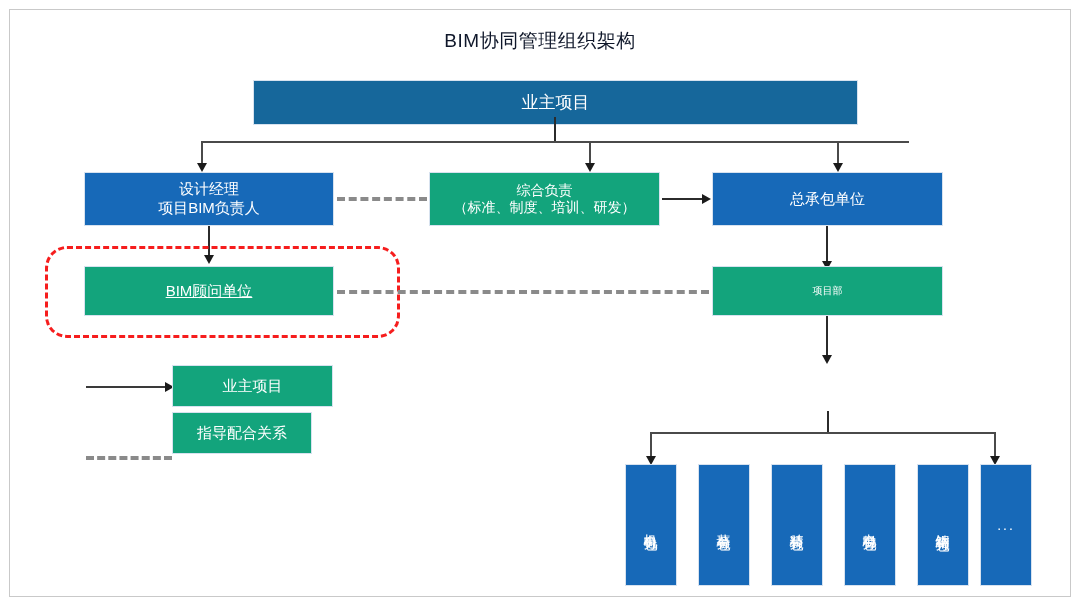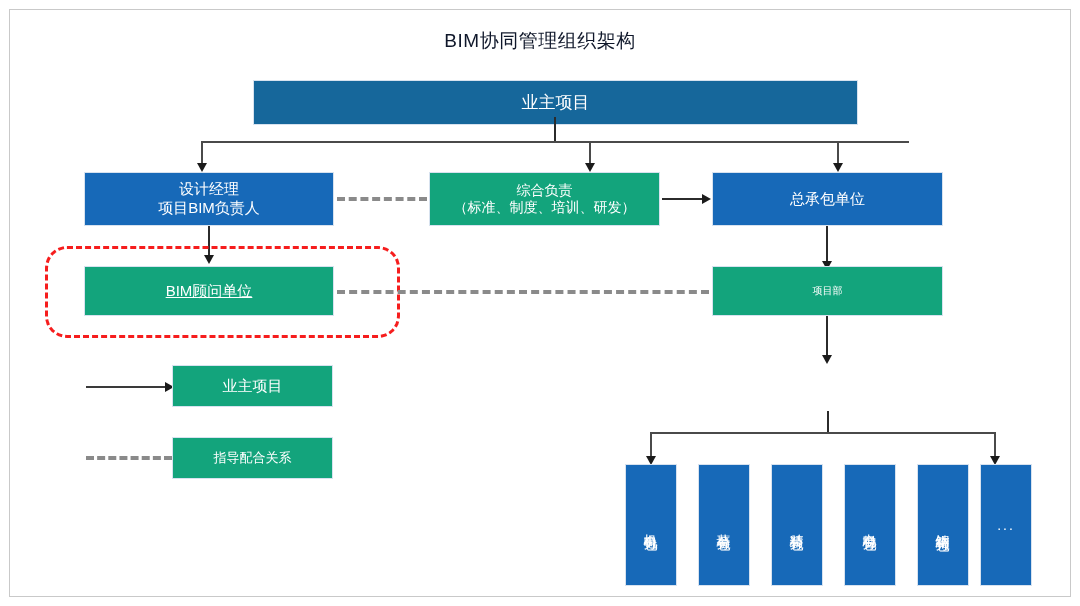--- a/index.html
+++ b/index.html
@@ -195,15 +195,15 @@
     <div class="vnode ellipsis" style="left:980px;top:464px;width:52px;height:122px;">
       <span>...</span>
     </div>
   </div>
 
   <div class="legend-line-solid" style="left:86px;top:386px;width:80px;"></div>
   <div class="arrow-right" style="left:165px;top:382px;"></div>
   <div class="node n-green" style="left:172px;top:365px;width:161px;height:42px;font-size:15px;">业主项目</div>
 
   <div class="dashed-h" style="left:86px;top:456px;width:86px;"></div>
-  <div class="node n-green" style="left:172px;top:437px;width:161px;height:42px;font-size:13px;">指导配合关系</div>
+  <div class="node n-green" style="left:172px;top:412px;width:140px;height:42px;font-size:15px;">指导配合关系</div>
 
 </div>
 
 </body></html>

